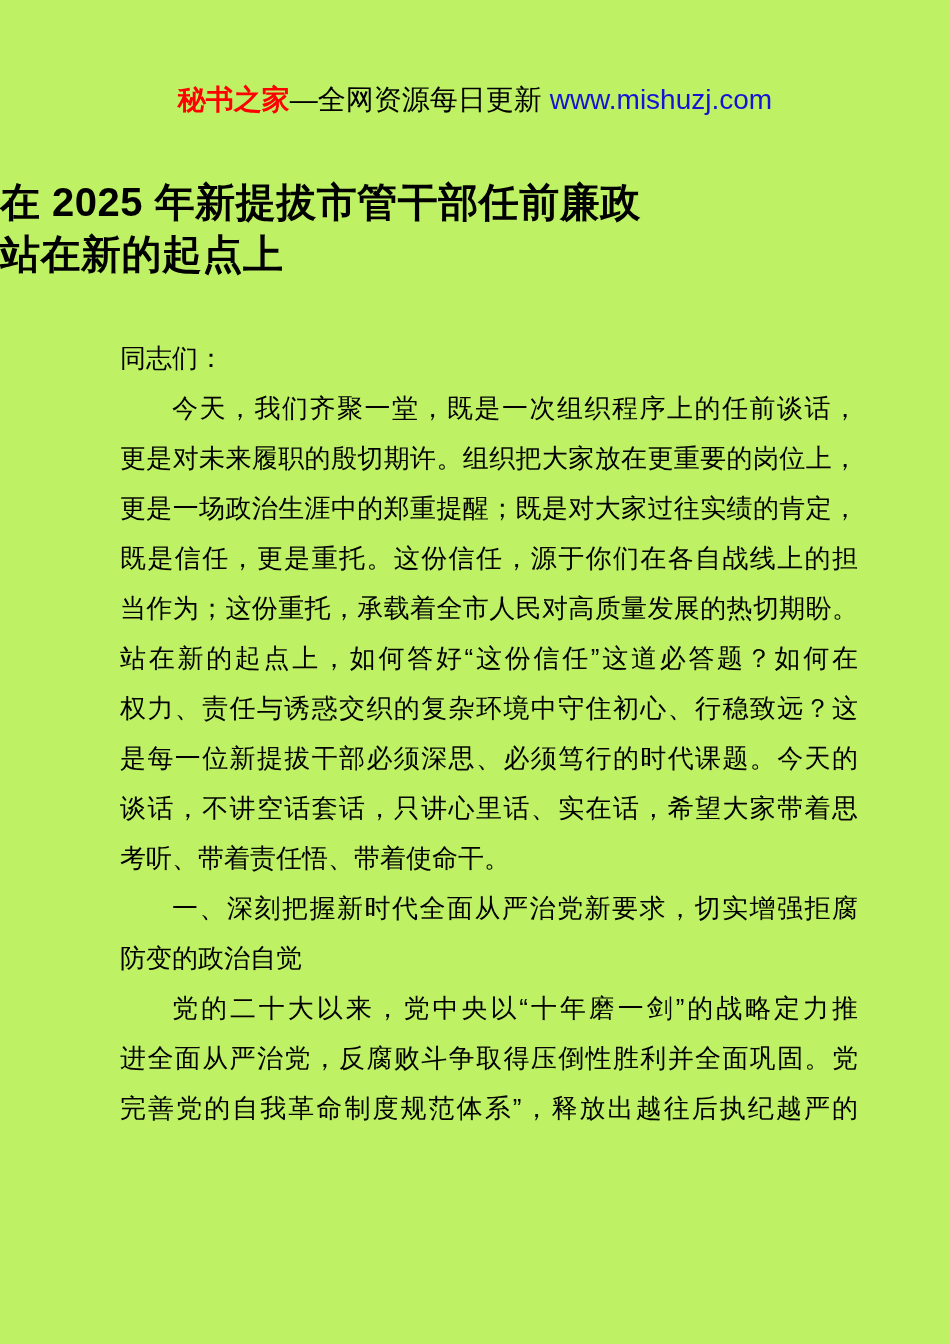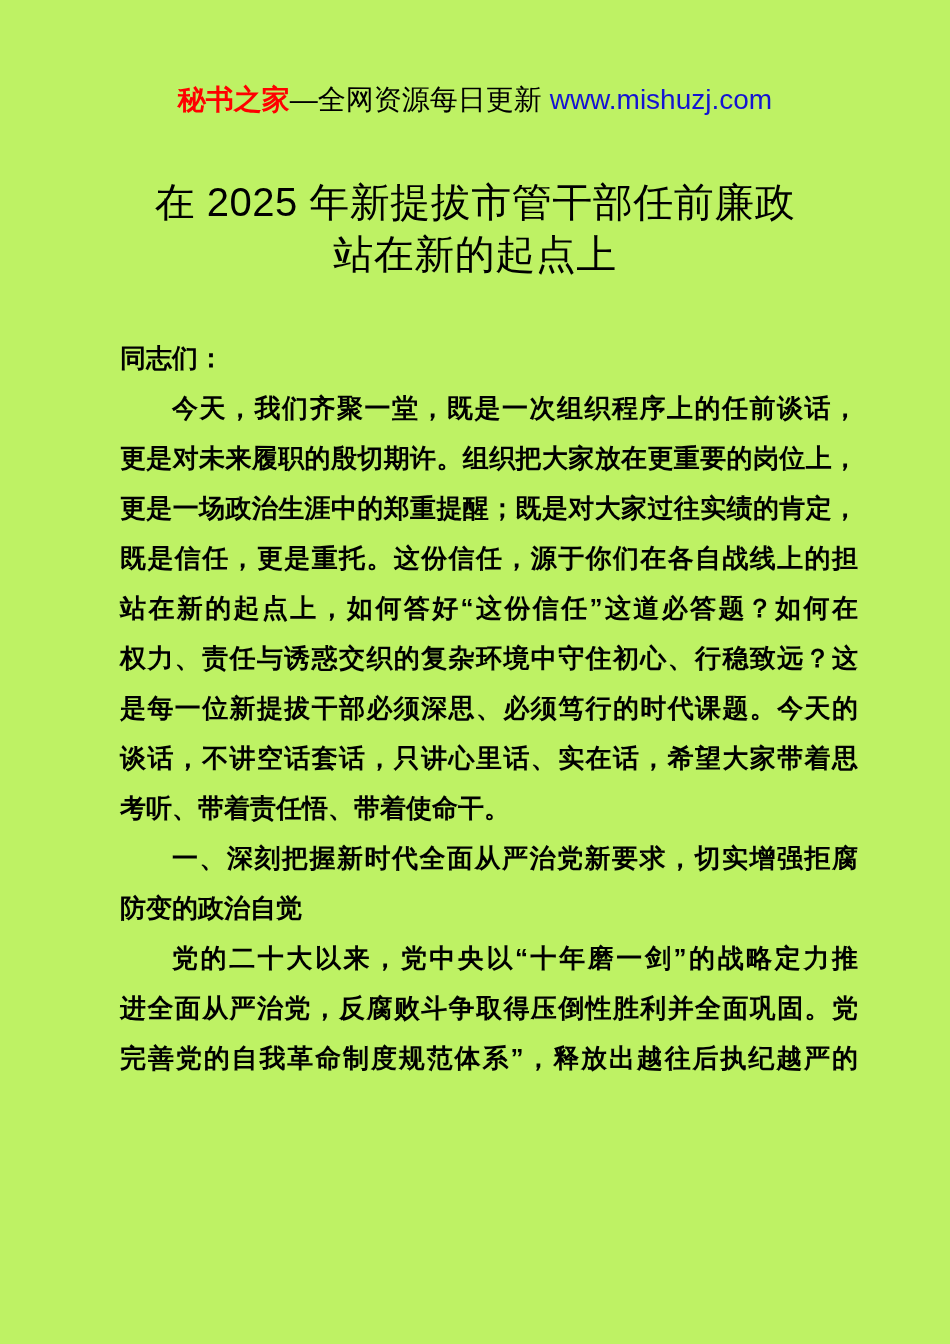--- a/index.html
+++ b/index.html
@@ -35,43 +35,43 @@
     text-decoration: none;
     cursor: pointer;
   }
   
   .doc-title {
     position: absolute;
     top: 176px;
     left: 0;
     width: 100%;
     margin: 0;
-    text-align: center;
+    text-align: left;
     font-size: 40px;
     line-height: 52px;
-    font-weight: 400;
+    font-weight: 700;
     letter-spacing: 0.5px;
   }
   .doc-title .title-line {
     display: block;
   }
   
   .doc-body {
     position: absolute;
     top: 333px;
     left: 120px;
     width: 738px;
     font-size: 26px;
     line-height: 50px;
     text-align: justify;
   }
   .para {
     margin: 0;
     padding: 0;
-    font-weight: 700;
+    font-weight: 400;
   }
   .line {
     display: block;
     text-align: justify;
   }
   .line.indent {
     text-indent: 2em;
   }
   .line.fill {
     text-align-last: justify;
@@ -95,20 +95,21 @@
 
     <p class="para">
       <span class="line">同志们：</span>
     </p>
 
     <p class="para">
       <span class="line indent fill">今天，我们齐聚一堂，既是一次组织程序上的任前谈话，</span>
       <span class="line fill">更是对未来履职的殷切期许。组织把大家放在更重要的岗位上，</span>
       <span class="line fill">更是一场政治生涯中的郑重提醒；既是对大家过往实绩的肯定，</span>
       <span class="line fill">既是信任，更是重托。这份信任，源于你们在各自战线上的担</span>
+      <span class="line fill">当作为；这份重托，承载着全市人民对高质量发展的热切期盼。</span>
       <span class="line fill">站在新的起点上，如何答好“这份信任”这道必答题？如何在</span>
       <span class="line fill">权力、责任与诱惑交织的复杂环境中守住初心、行稳致远？这</span>
       <span class="line fill">是每一位新提拔干部必须深思、必须笃行的时代课题。今天的</span>
       <span class="line fill">谈话，不讲空话套话，只讲心里话、实在话，希望大家带着思</span>
       <span class="line">考听、带着责任悟、带着使命干。</span>
     </p>
 
     <p class="para heading">
       <span class="line indent fill">一、深刻把握新时代全面从严治党新要求，切实增强拒腐</span>
       <span class="line">防变的政治自觉</span>

